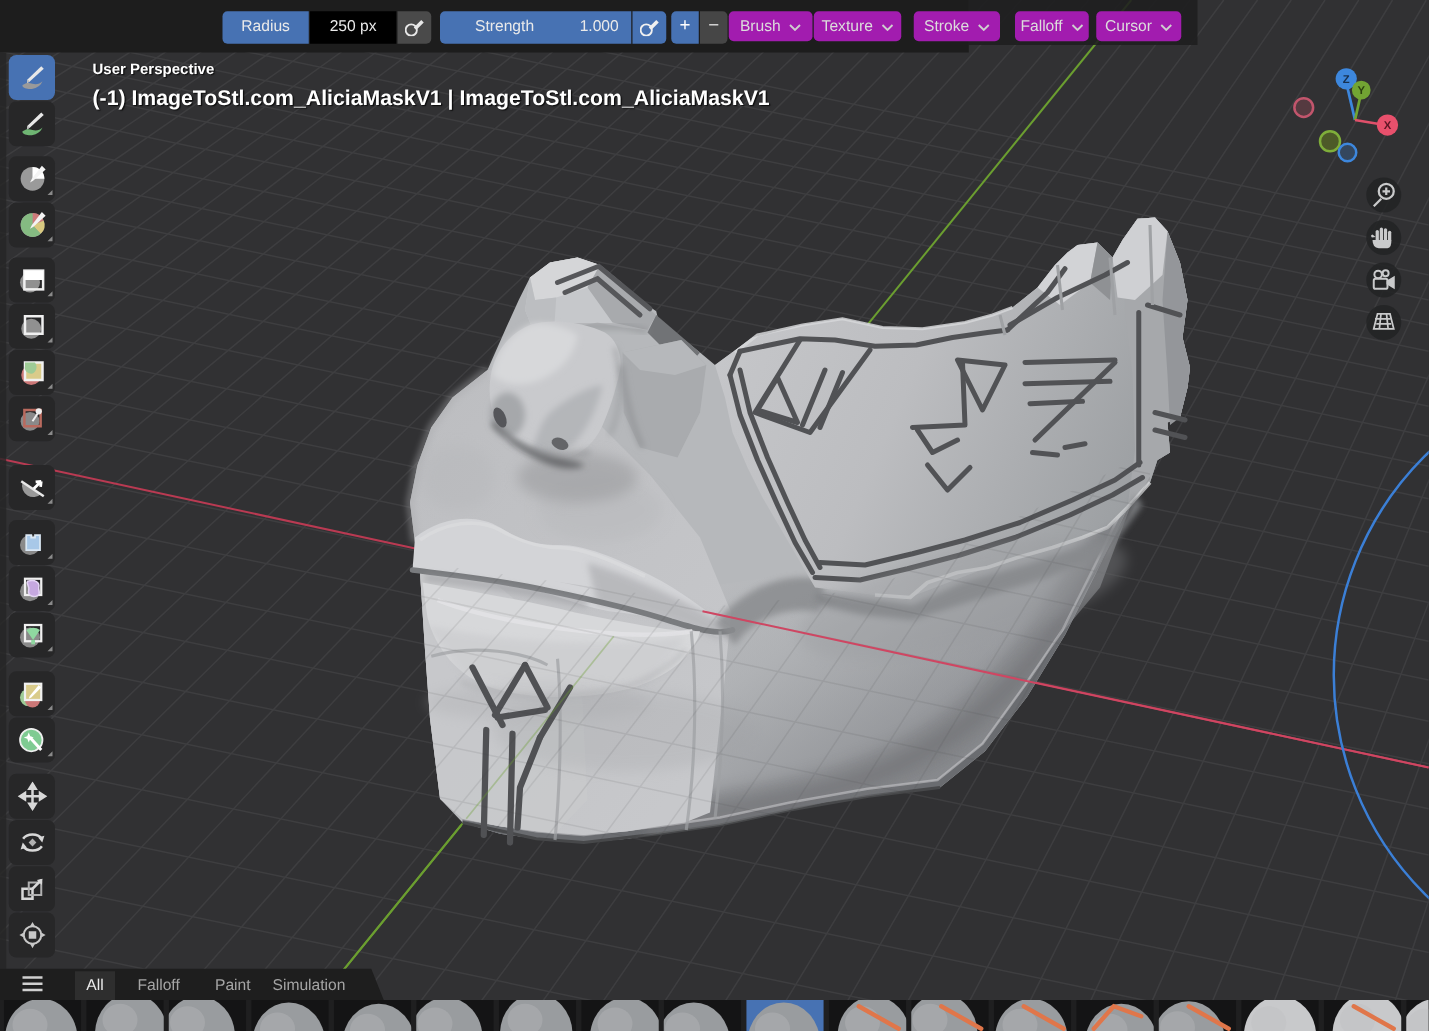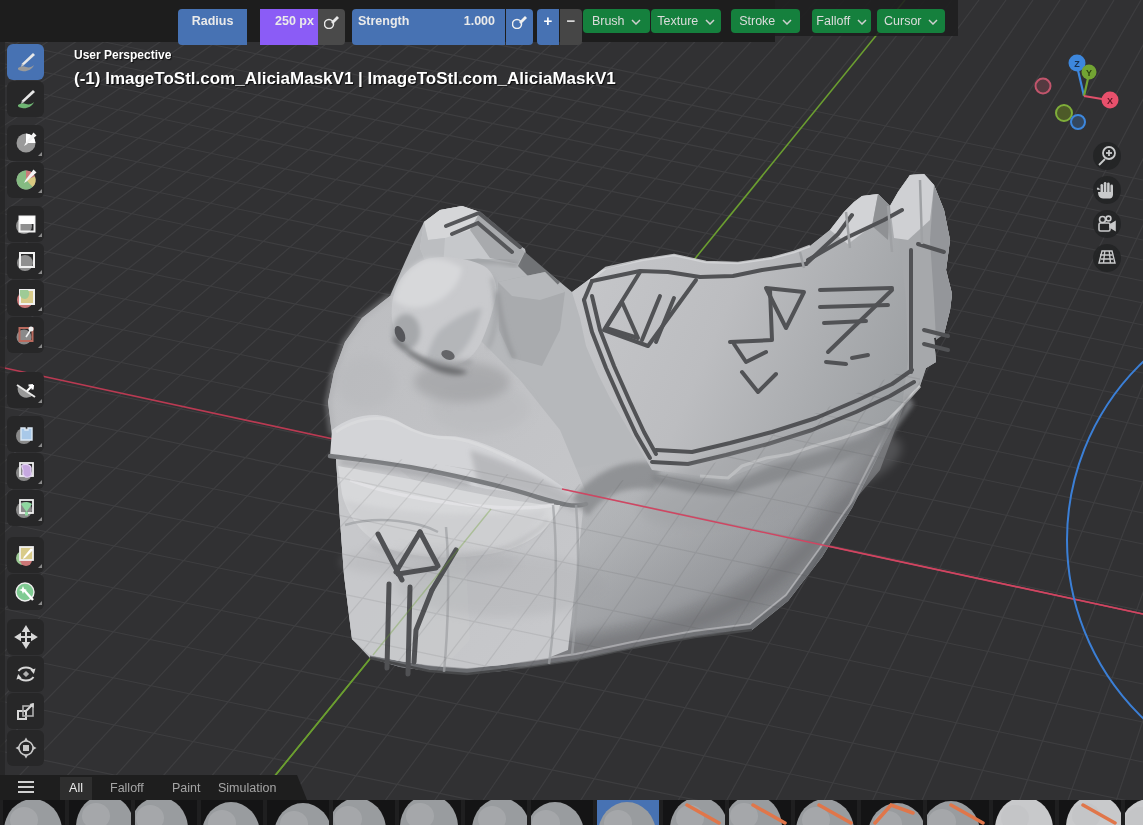--- a/index.html
+++ b/index.html
@@ -1,19 +1,19 @@
 <!DOCTYPE html>
 <html><head><meta charset="utf-8"><style>
 * { margin:0; padding:0; box-sizing:border-box; }
 html,body { width:1143px; height:825px; overflow:hidden; background:#313133; font-family:"Liberation Sans",sans-serif; }
 #stage { position:relative; width:1143px; height:825px; }
 .tb { position:absolute; left:7px; width:37px; height:36px; border-radius:6px; }
-.hbtn { position:absolute; top:9px; height:24px; background:#15803d; border-radius:4px; color:#dcdcdc;
+.hbtn { position:absolute; top:9px; height:24px; background:#a21caf; border-radius:4px; color:#dcdcdc;
   font-size:12.5px; line-height:24px; text-align:center; }
-.seg { position:absolute; top:9px; height:36px; line-height:24px; font-size:12.5px; color:#eaeaea; text-align:center;font-weight:bold; }
+.seg { position:absolute; top:9px; height:26px; line-height:24px; font-size:12.5px; color:#eaeaea; text-align:center; }
 .tab { position:absolute; top:777px; height:23px; line-height:23px; font-size:12.5px; }
 </style></head>
 <body>
 <div id="stage">
 <svg width="1143" height="825" style="position:absolute;left:0;top:0">
  <rect width="1143" height="825" fill="#313133"></rect>
  <g stroke="#3e3e40" stroke-width="1.2">
         <line x1="0" y1="-60" x2="1143" y2="180"></line>
         <line x1="0" y1="-40" x2="1143" y2="200"></line>
         <line x1="0" y1="-20" x2="1143" y2="220"></line>
@@ -494,29 +494,29 @@
  <path d="M1099,263 L1102,251 L1112,251 L1115,263 Z"></path>
  <path d="M1101,259 L1113,259 M1100,255 L1112.5,255 M1104.8,251 L1103.5,263 M1109.2,251 L1110.5,263"></path>
 </g>
 
 </svg>
 
 <div style="position:absolute;left:0;top:0;width:775px;height:42px;background:#1d1d1d"></div>
 <div style="position:absolute;left:775px;top:0;width:183px;height:36px;background:rgba(30,30,31,0.88)"></div>
 
 <div class="seg" style="left:178px;width:69px;background:#4772b3;border-radius:4px 0 0 4px">Radius</div>
-<div class="seg" style="left:260px;width:69px;background:#8b5cf6">250 px</div>
+<div class="seg" style="left:248px;width:69px;background:#000000">250 px</div>
 <div class="seg" style="left:318px;width:27px;background:#4a4a4a;border-radius:0 4px 4px 0">
   <svg width="16" height="16" style="margin-top:4px">
         <circle cx="5" cy="11" r="4.5" fill="none" stroke="#e8e8e8" stroke-width="1.5"></circle>
         <path d="M7,9 L13,3 L15,5 L9,11 Z" fill="#e8e8e8"></path>
       </svg></div>
 
 <div class="seg" style="left:352px;width:153px;background:#4772b3;border-radius:4px 0 0 4px;text-align:left">
-  <span style="margin-left:6px">Strength</span><span style="position:absolute;right:10px">1.000</span></div>
+  <span style="margin-left:28px">Strength</span><span style="position:absolute;right:10px">1.000</span></div>
 <div class="seg" style="left:506px;width:27px;background:#4772b3;border-radius:0 4px 4px 0">
   <svg width="16" height="16" style="margin-top:4px">
         <circle cx="5" cy="11" r="4.5" fill="none" stroke="#f0f0f0" stroke-width="1.5"></circle>
         <path d="M7,9 L13,3 L15,5 L9,11 Z" fill="#f0f0f0"></path>
       </svg></div>
 
 <div class="seg" style="left:537px;width:22px;background:#4772b3;border-radius:4px 0 0 4px;font-size:15px;color:#fff">+</div>
 <div class="seg" style="left:560px;width:22px;background:#464646;border-radius:0 4px 4px 0;font-size:15px;color:#ddd">−</div>
 
 <div class="hbtn" style="left:583px;width:67px">Brush <svg width="10" height="6" style="margin-left:3px">

